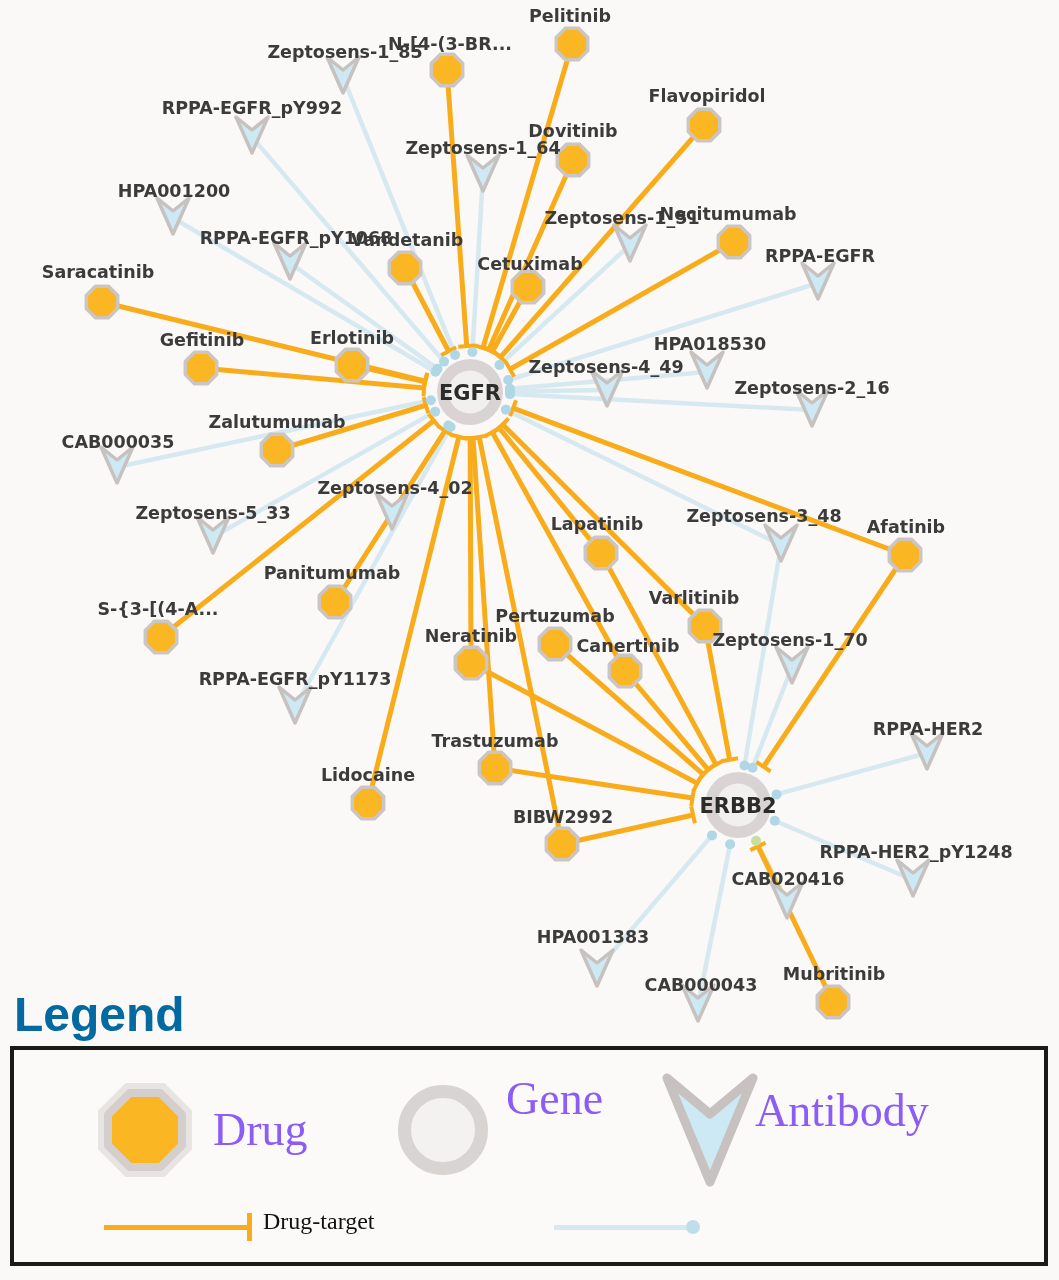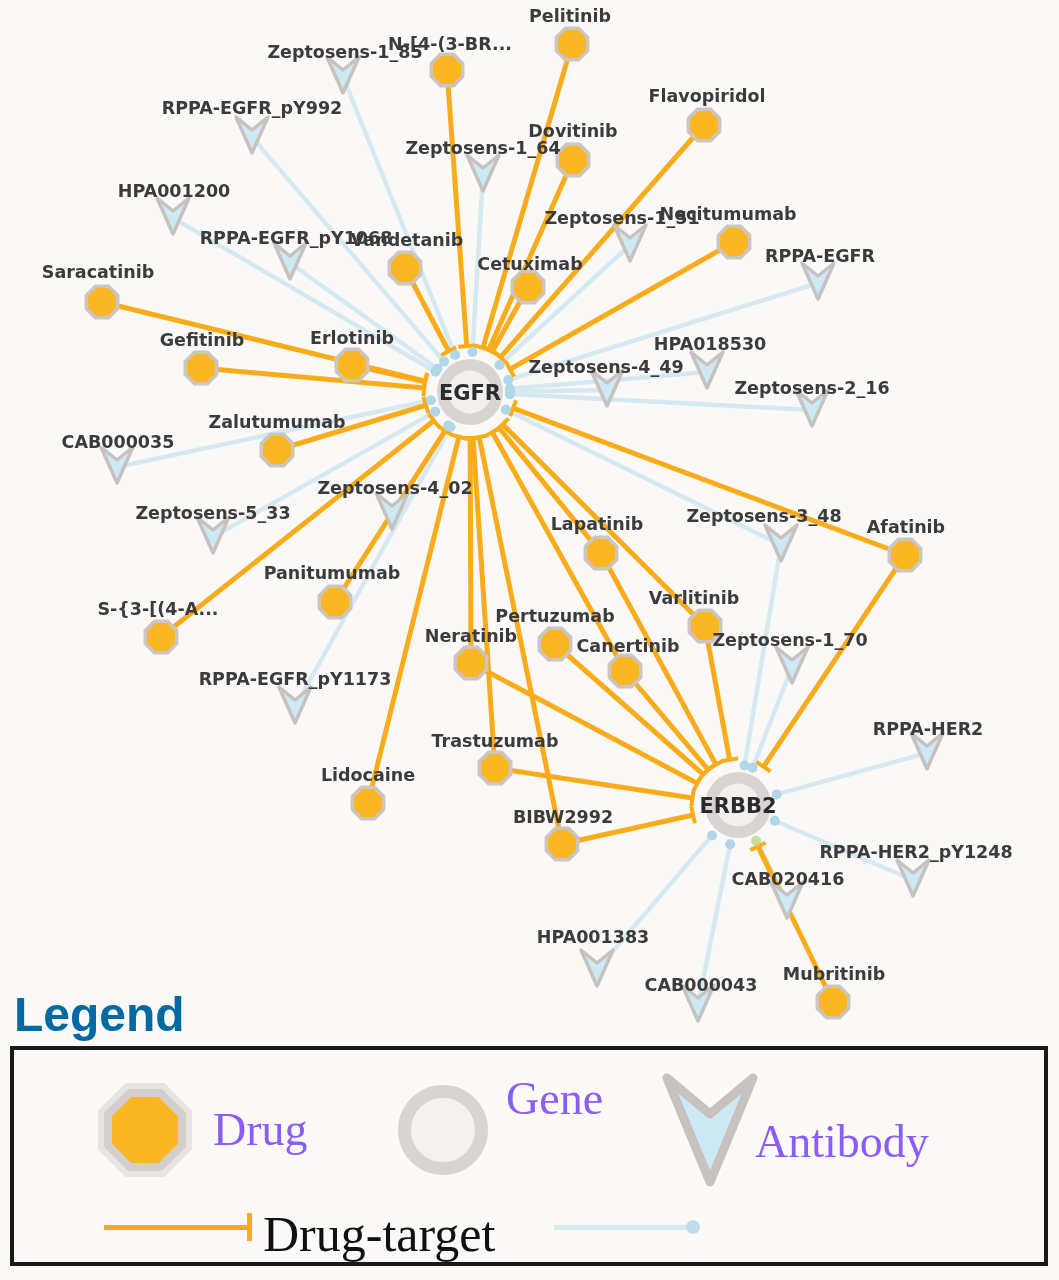--- a/index.html
+++ b/index.html
@@ -17,21 +17,21 @@
   }
   .legend-box{
     position:absolute;left:10px;top:1046px;width:1030px;height:212px;
     border:4px solid #1a1a1a;background:#FBFAF8;
   }
   .lg-abs{position:absolute;}
   .lg-text-big{
     font-family:"Liberation Serif",serif;font-size:46px;color:#8b5cf6;line-height:1;white-space:nowrap;
   }
   .lg-text-med{
-    font-family:"Liberation Serif",serif;font-size:50px;color:#111;line-height:1;white-space:nowrap;
+    font-family:"Liberation Serif",serif;font-size:24px;color:#111;line-height:1;white-space:nowrap;
   }
   .gene-ring{
     width:64px;height:64px;border:13px solid #D8D4D2;border-radius:50%;
     background:#F4F2F1;
   }
   .edge-line-orange{height:5px;background:#F9AC1B;}
   .edge-tbar-orange{width:5px;height:28px;background:#F9AC1B;}
   .edge-line-blue{height:5px;background:#D7E9F0;}
   .edge-dot-blue{width:14px;height:14px;border-radius:50%;background:#BFDDEB;}
 </style>
@@ -250,21 +250,21 @@
     <polygon points="92,70.3 70.3,92 39.7,92 18,70.3 18,39.7 39.7,18 70.3,18 92,39.7" fill="#FBB623" stroke="#D4CFCD" stroke-width="8" stroke-linejoin="round"></polygon>
   </svg>
   <div class="lg-abs lg-text-big" style="left:213px;top:1107px">Drug</div>
 
   <div class="lg-abs gene-ring" style="left:398px;top:1085px"></div>
   <div class="lg-abs lg-text-big" style="left:506px;top:1076px">Gene</div>
 
   <svg class="lg-abs" style="left:660px;top:1072px" width="100" height="118" viewBox="0 0 100 118">
     <polygon points="7,6 50,42 93,6 50,110" fill="#CDE9F4" stroke="#C7C2C0" stroke-width="9" stroke-linejoin="round"></polygon>
   </svg>
-  <div class="lg-abs lg-text-big" style="left:755px;top:1119px">Antibody</div>
+  <div class="lg-abs lg-text-big" style="left:755px;top:1088px">Antibody</div>
 
   <div class="lg-abs edge-line-orange" style="left:104px;top:1225px;width:143px"></div>
   <div class="lg-abs edge-tbar-orange" style="left:247px;top:1213px"></div>
   <div class="lg-abs lg-text-med" style="left:263px;top:1209px">Drug-target</div>
 
   <div class="lg-abs edge-line-blue" style="left:554px;top:1225px;width:136px"></div>
   <div class="lg-abs edge-dot-blue" style="left:686px;top:1220px"></div>
 
 </div>
 

